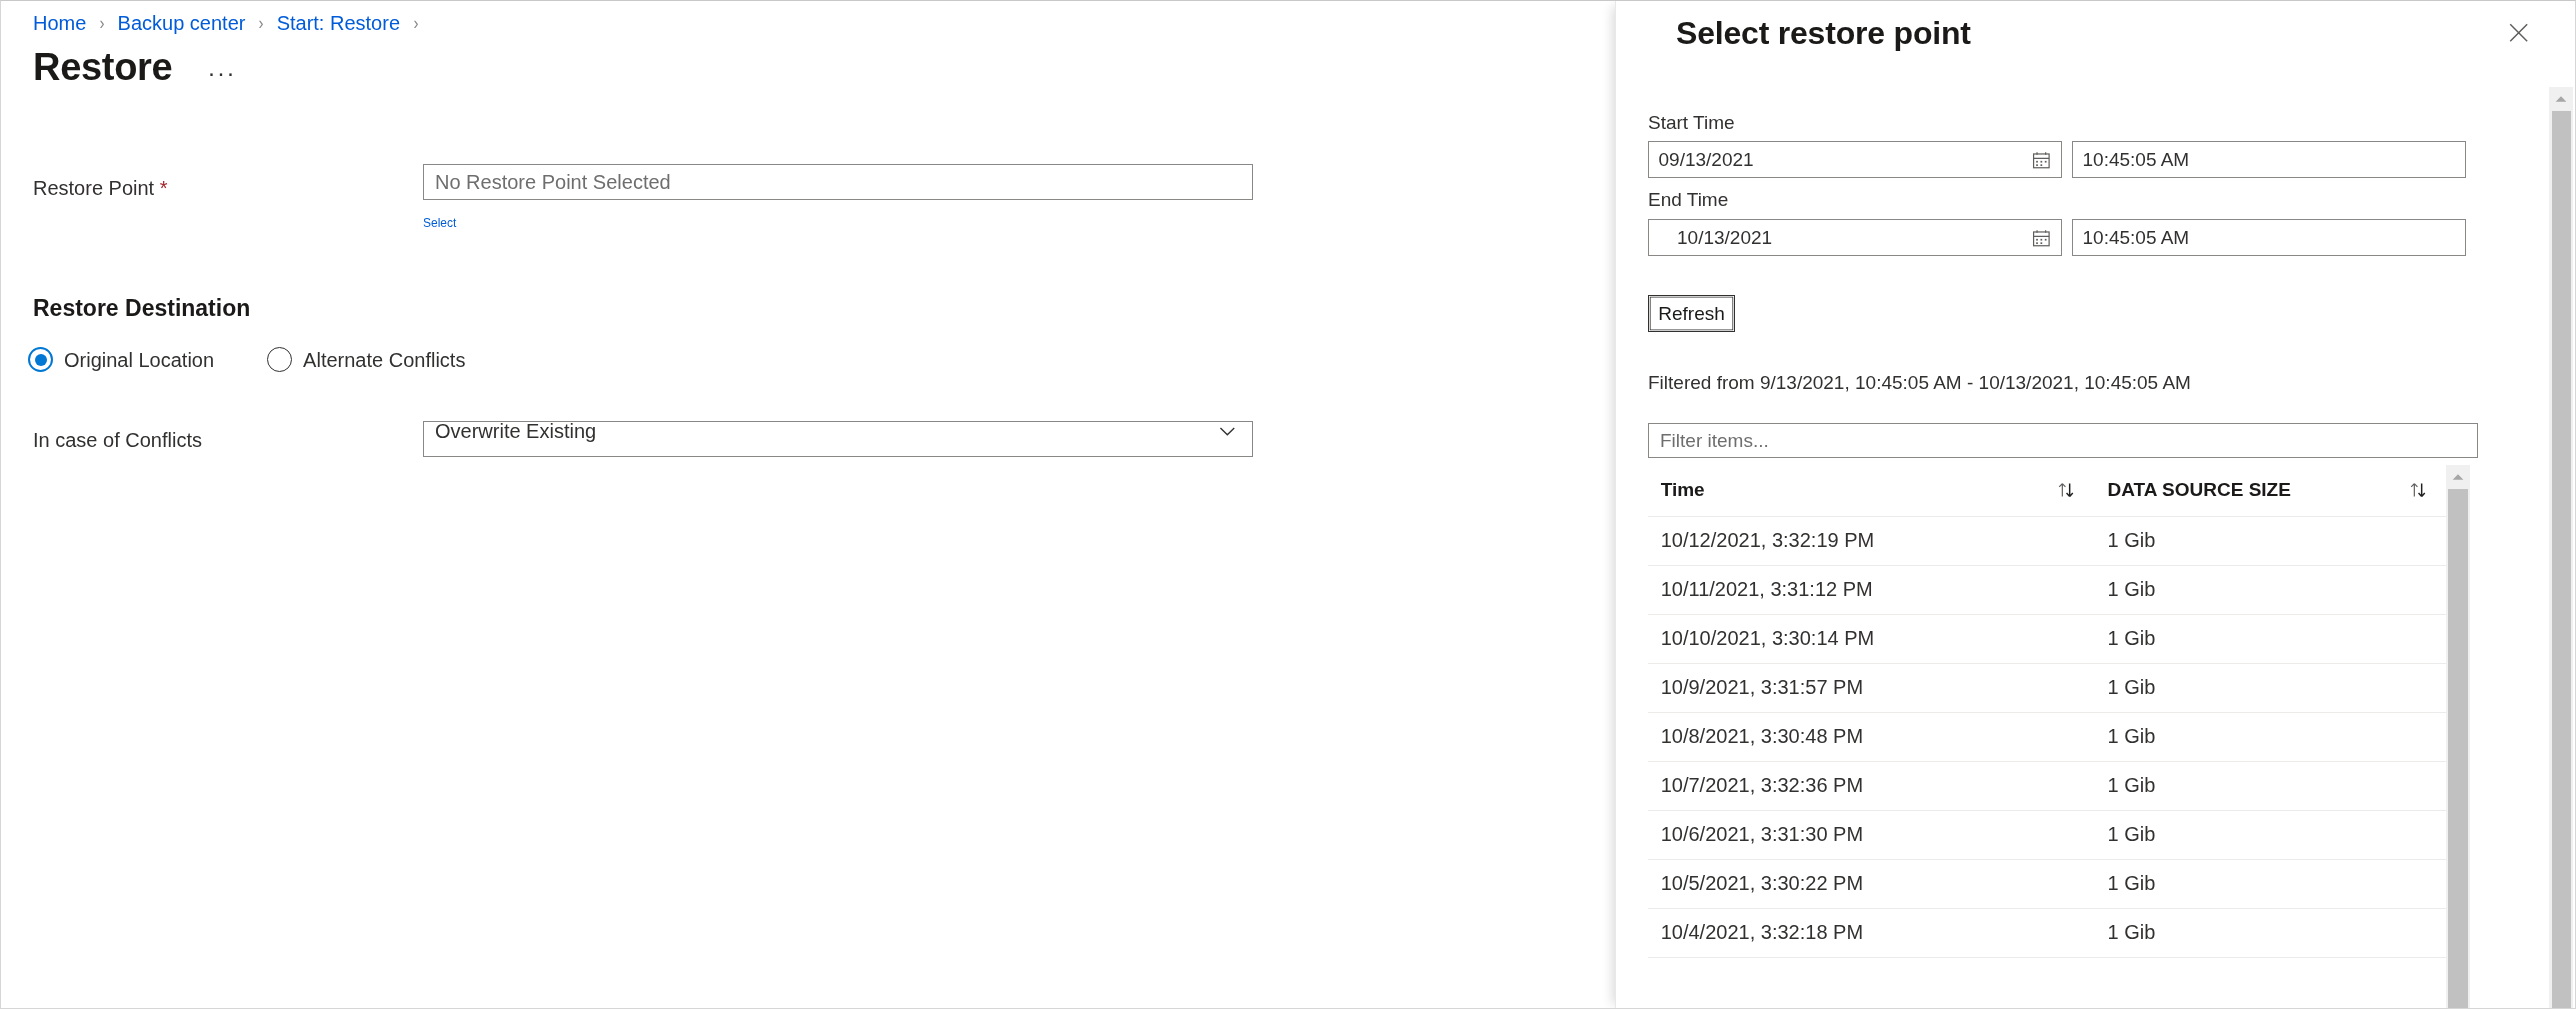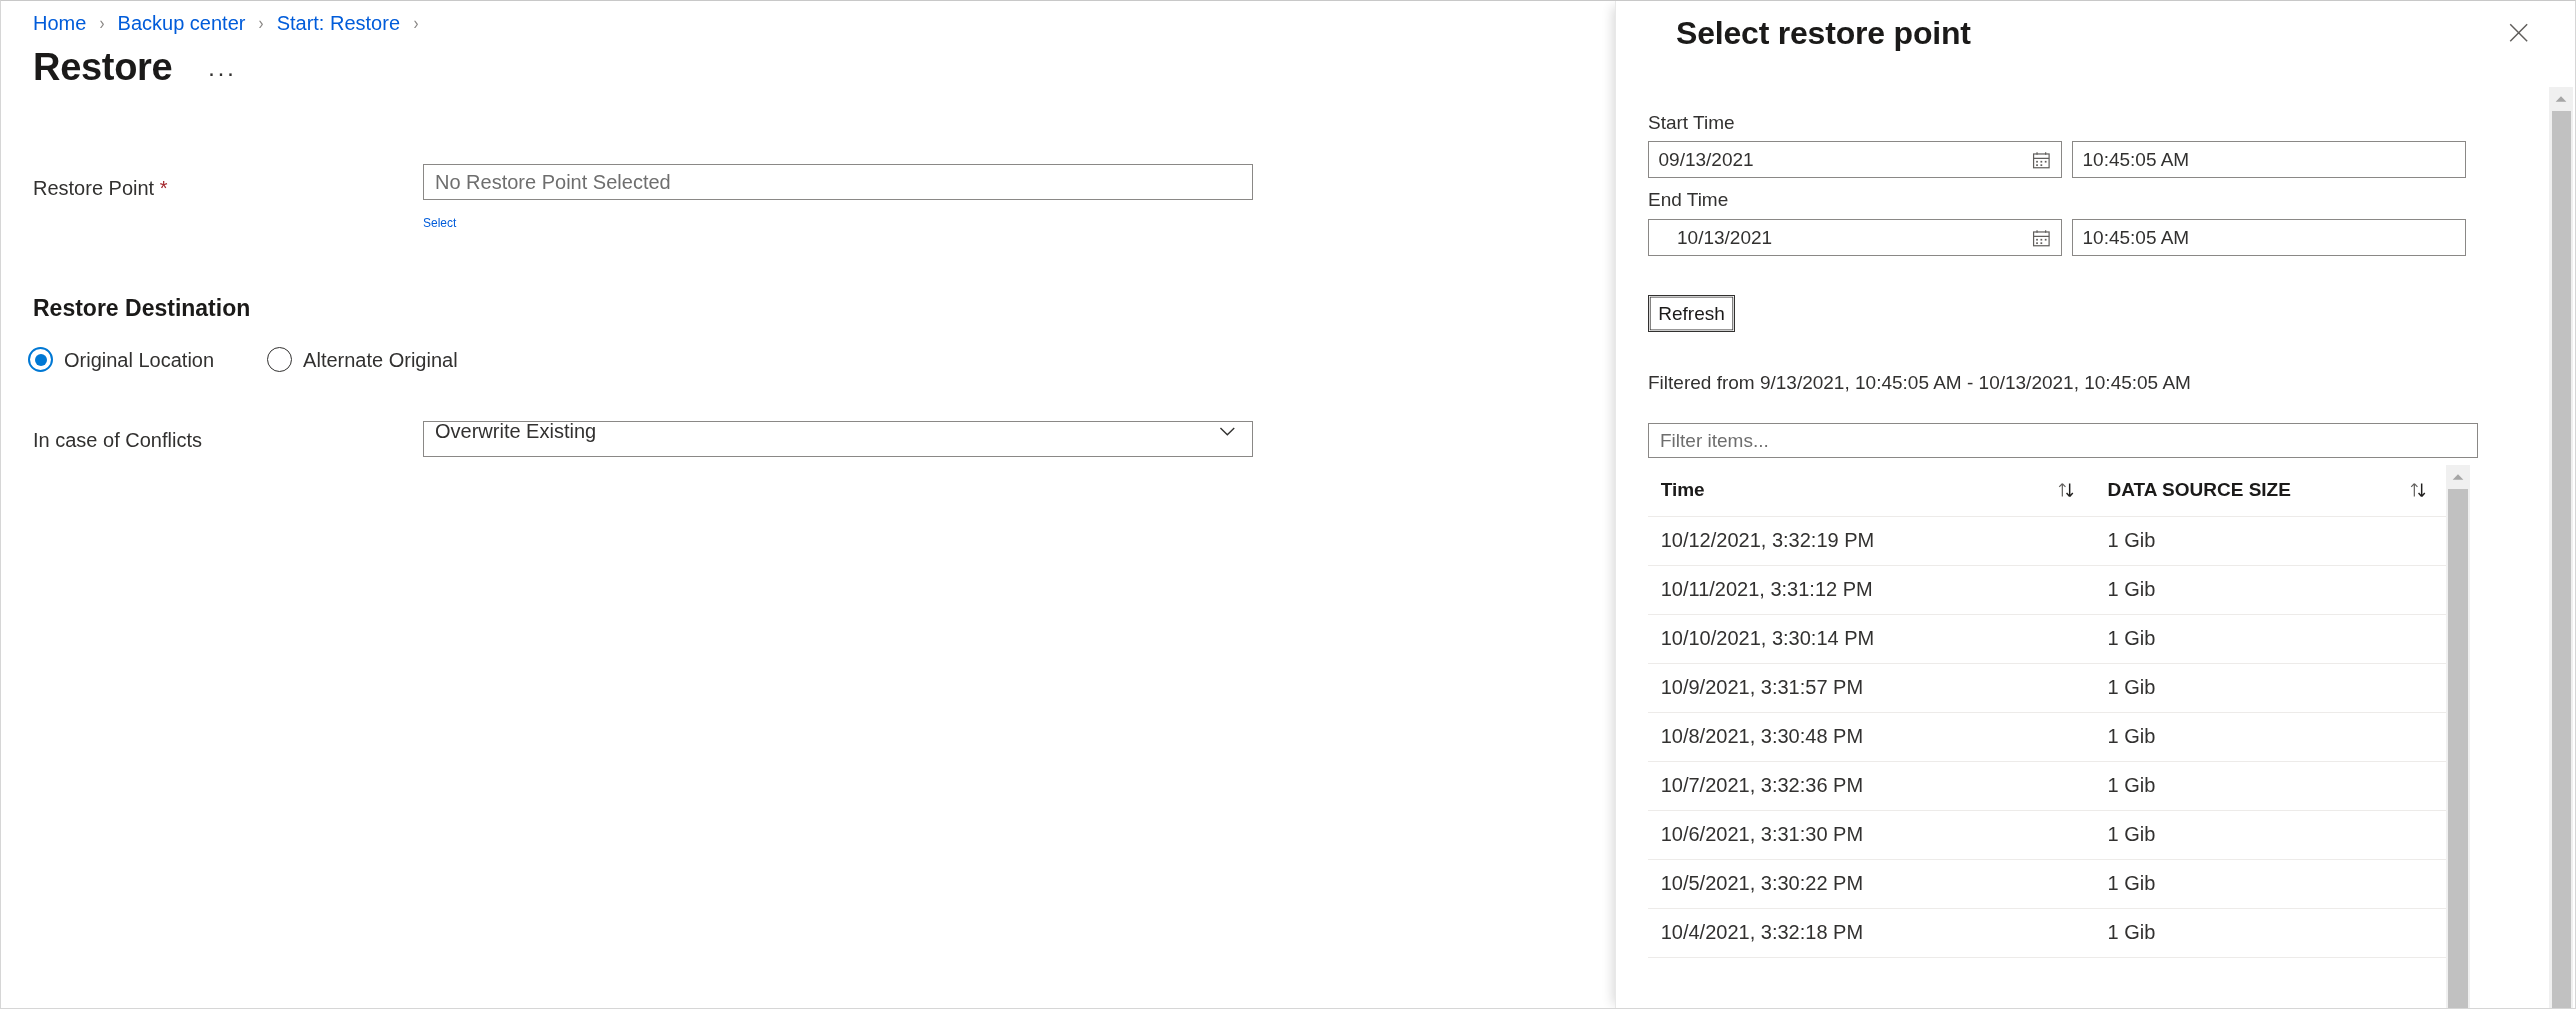--- a/index.html
+++ b/index.html
@@ -335,21 +335,21 @@
 
     <div class="radio-row" style="left:27px; top:346px;">
       <div class="radio-item">
         <span class="radio-mark checked">
             <span class="radio-dot"></span>
           </span>
         <span class="radio-label">Original Location</span>
       </div>
       <div class="radio-item">
         <span class="radio-mark"></span>
-        <span class="radio-label">Alternate Original</span>
+        <span class="radio-label">Alternate Conflicts</span>
       </div>
     </div>
 
     <div class="field-label" style="left:32px; top:427px;">In case of Conflicts</div>
     <div class="select-box" style="left:422px; top:420px; width:830px; height:36px;">
       <span>Overwrite Existing</span>
       <svg class="chev" viewBox="0 0 24 24">
         <path d="M4 8 L12 16 L20 8" fill="none" stroke="#323130" stroke-width="1.6"></path>
       </svg>
     </div>

